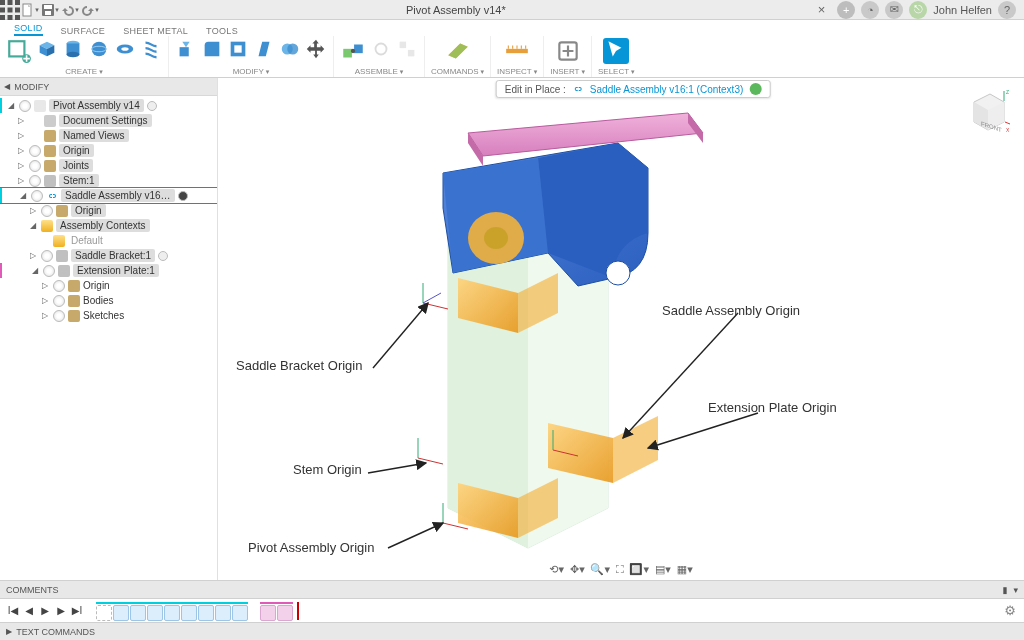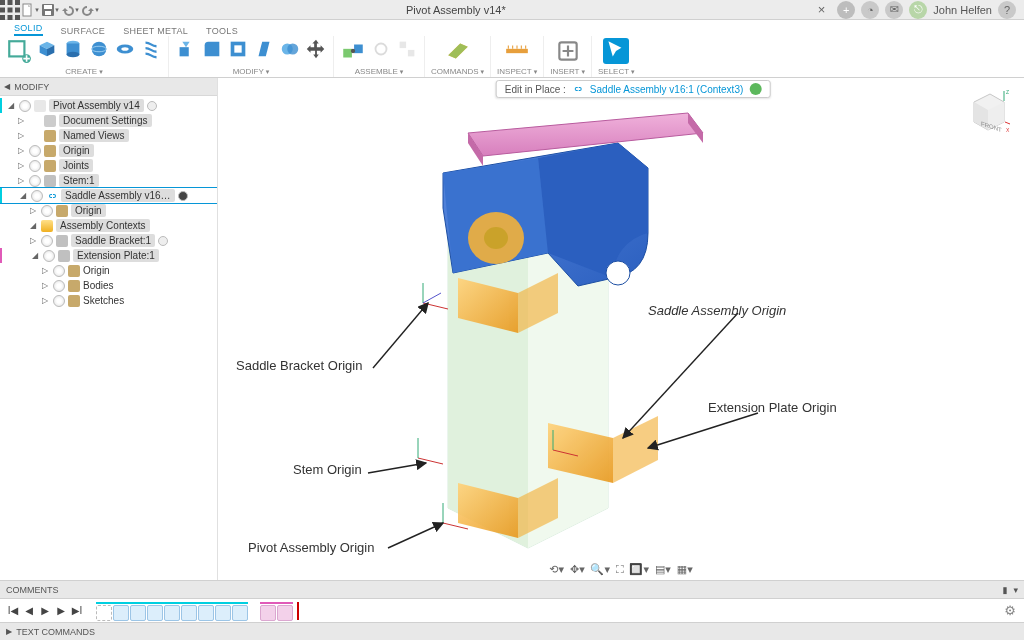--- a/index.html
+++ b/index.html
@@ -393,20 +393,25 @@
           <span class="eye"></span>
           <span class="folder-ico"></span>
           <span class="pill">Origin</span>
         </div>
 
       <div class="node lvl3">
           <span class="exp">◢</span>
           <span class="ctx-ico"></span>
           <span class="pill">Assembly Contexts</span>
         </div>
+      <div class="node lvl4">
+          <span class="exp"></span>
+          <span class="ctx-ico"></span>
+          <span style="color:#999;padding-left:3px;">Default</span>
+        </div>
 
       <div class="node lvl3">
           <span class="exp">▷</span>
           <span class="eye"></span>
           <span class="body-ico"></span>
           <span class="pill">Saddle Bracket:1</span>
           <span class="dot"></span>
         </div>
 
       <div class="node lvl3 bar-pink">
@@ -520,21 +525,21 @@
       <line x1="155" y1="290" x2="210" y2="225" stroke="#222" stroke-width="1.4" marker-end="url(#ah)"></line>
       <line x1="150" y1="395" x2="208" y2="385" stroke="#222" stroke-width="1.4" marker-end="url(#ah)"></line>
       <line x1="170" y1="470" x2="225" y2="445" stroke="#222" stroke-width="1.4" marker-end="url(#ah)"></line>
       <line x1="520" y1="235" x2="405" y2="360" stroke="#222" stroke-width="1.4" marker-end="url(#ah)"></line>
       <line x1="540" y1="335" x2="430" y2="370" stroke="#222" stroke-width="1.4" marker-end="url(#ah)"></line>
     </svg>
 
     <div class="ann" style="left:18px; top:280px;">Saddle Bracket Origin</div>
     <div class="ann" style="left:75px; top:384px;">Stem Origin</div>
     <div class="ann" style="left:30px; top:462px;">Pivot Assembly Origin</div>
-    <div class="ann" style="left:430px; top:225px;font-style:italic;">Saddle Assembly Origin</div>
+    <div class="ann" style="left:444px; top:225px;">Saddle Assembly Origin</div>
     <div class="ann" style="left:490px; top:322px;text-align:right;">Extension Plate Origin</div>
 
     <svg class="viewcube" viewBox="0 0 46 46">
       <g>
         <path d="M10 14 L26 6 L40 14 L40 34 L24 42 L10 34 Z" fill="#f1f1f1" stroke="#c7c7c7"></path>
         <path d="M10 14 L24 22 L24 42 L10 34 Z" fill="#e4e4e4"></path>
         <path d="M24 22 L40 14 L40 34 L24 42 Z" fill="#eee"></path>
         <text x="17" y="32" font-size="6" fill="#888" transform="skewY(18)">FRONT</text>
         <line x1="41" y1="34" x2="46" y2="36" stroke="#d33"></line>
           <text x="42" y="44" font-size="5" fill="#d33">X</text>

